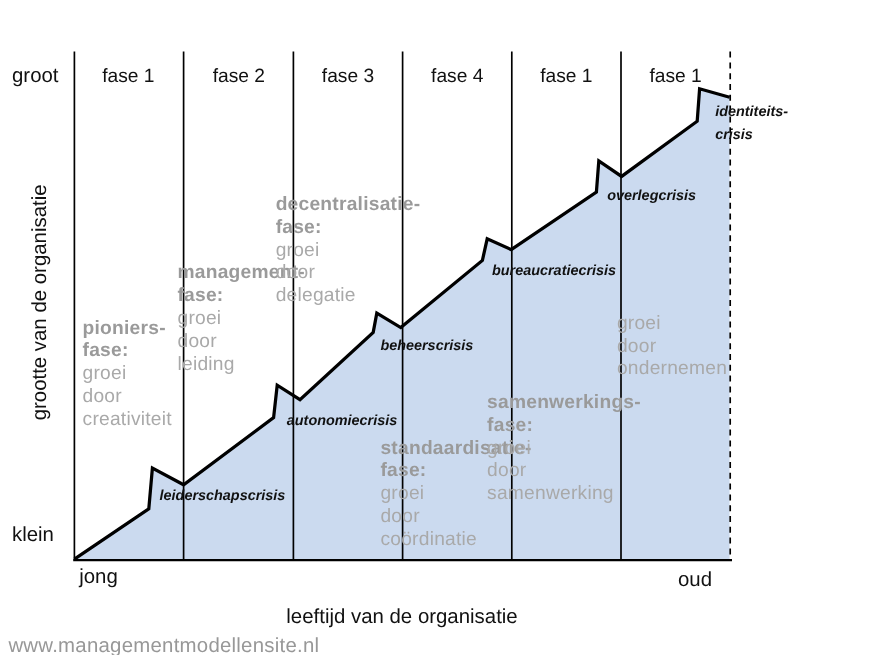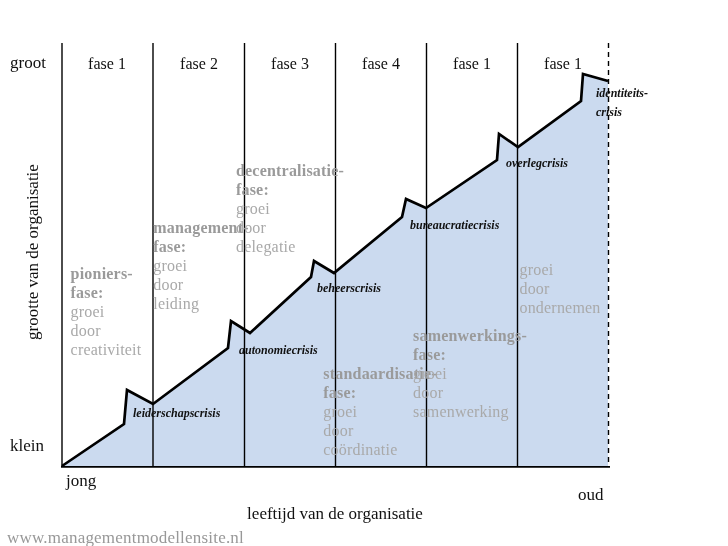--- a/index.html
+++ b/index.html
@@ -1,18 +1,18 @@
 <!DOCTYPE html>
 <html style="--area-fill: #cbdaef; --line-color: #000000; --text-color: #111111; --gray-text: #a9a9a9; --gray-bold: #9a9a9a; --watermark-color: #989898;"><head>
 <meta charset="utf-8">
 <style>
   html,body{margin:0;padding:0;background:#fff;}
   #stage{
     position:relative;width:660px;height:546px;background:#fff;overflow:hidden;
-    font-family:Liberation Serif, serif;color:var(--text-color,#000);
+    font-family:Liberation Sans, sans-serif;color:var(--text-color,#000);
   }
   #chart-svg{position:absolute;left:0;top:0;}
   .abs{position:absolute;white-space:nowrap;}
   .axis-word{font-size:17px;}
   .fase-label{font-size:16px;transform:translateX(-50%);}
   .crisis{font-size:12px;font-weight:bold;font-style:italic;line-height:19px;}
   .gray-block{
     font-size:16px;line-height:19px;text-align:left;
     color:var(--gray-text,#a9a9a9);transform:translateX(-50%);letter-spacing:.2px;
   }
@@ -47,21 +47,21 @@
     <line x1="61" y1="466.8" x2="610" y2="466.8" stroke="var(--line-color,#000)" stroke-width="1.8"></line>
 
     <path d="M62,466 L124,424 L127,390 L153,404 L228,348 L231,321 L250,333
              L311,277 L314,261 L334,273 L402,217 L406,199 L426,208
              L497,160 L499,134 L518,147 L581,101 L583,74 L608,81" fill="none" stroke="var(--line-color,#000)" stroke-width="2.7" stroke-linejoin="miter" stroke-miterlimit="6"></path>
   </svg>
 
   <div class="abs axis-word" style="left:10px;top:53px;">groot</div>
   <div class="abs axis-word" style="left:10px;top:436px;">klein</div>
   <div class="abs axis-word" style="left:66px;top:471px;">jong</div>
-  <div class="abs axis-word" style="left:578px;top:473px;margin-top:12px;">oud</div>
+  <div class="abs axis-word" style="left:565px;top:473px;">oud</div>
 
   <div id="y-axis-title" class="abs axis-title" style="left:33px;top:252px;">grootte van de organisatie</div>
   <div id="x-axis-title" class="abs axis-title" style="left:335px;top:504px;">leeftijd van de organisatie</div>
 
   <div class="abs fase-label" style="left:107px;top:55px;">fase 1</div>
   <div class="abs fase-label" style="left:199px;top:55px;">fase 2</div>
   <div class="abs fase-label" style="left:290px;top:55px;">fase 3</div>
   <div class="abs fase-label" style="left:381px;top:55px;">fase 4</div>
   <div class="abs fase-label" style="left:472px;top:55px;">fase 1</div>
   <div class="abs fase-label" style="left:563px;top:55px;">fase 1</div>

